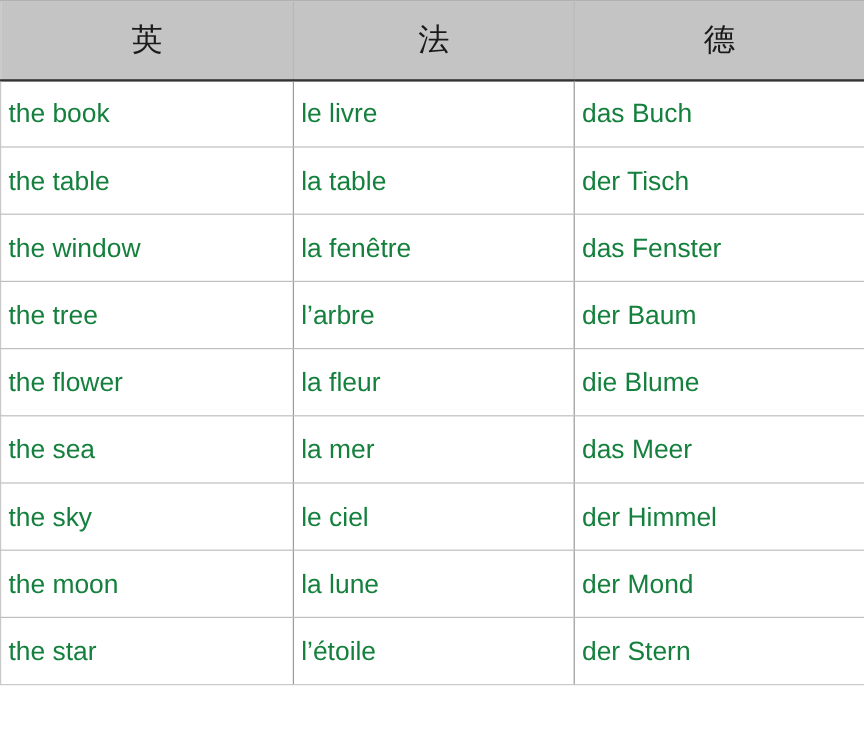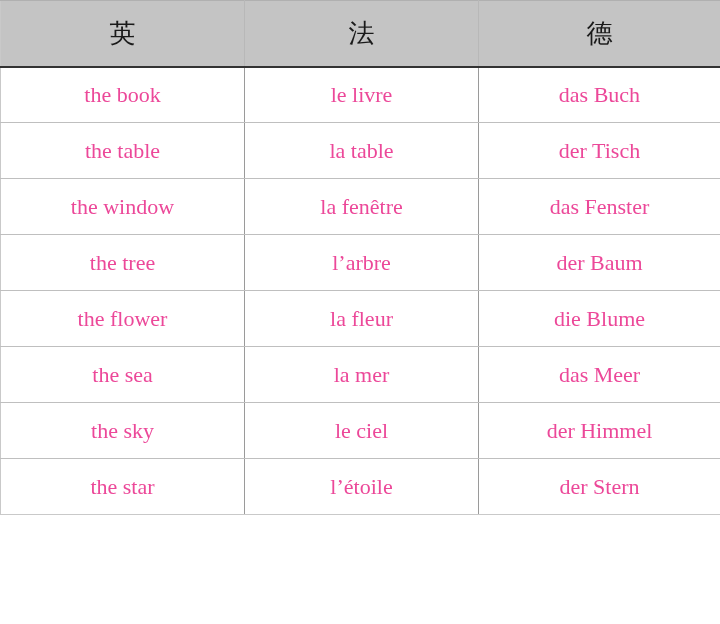--- a/index.html
+++ b/index.html
@@ -50,29 +50,27 @@
     border-left: 1px solid #c9c9c9;
   }
   thead th:last-child {
     border-right: 1px solid #c9c9c9;
   }
 
   tbody td {
     height: 56px;
     box-sizing: border-box;
     padding: 0 6px;
-    text-align: center;
     vertical-align: middle;
     font-size: 22px;
-    color: #ec4899;
+    color: #15803d;
     background: #ffffff;
     border-bottom: 1px solid #bfbfbf;
     border-right: 1px solid #9a9a9a;
     white-space: nowrap;
-    font-family: Liberation Serif, serif;
   }
   tbody td:first-child {
     border-left: 1px solid #c9c9c9;
   }
   tbody td:last-child {
     border-right: 1px solid #c9c9c9;
     margin-top: 33px;
   }
   tbody tr:last-child td {
     border-bottom: 1px solid #c9c9c9;
@@ -125,19 +123,24 @@
         <td>the sea</td>
         <td>la mer</td>
         <td>das Meer</td>
       </tr>
       <tr>
         <td>the sky</td>
         <td>le ciel</td>
         <td>der Himmel</td>
       </tr>
       <tr>
+        <td>the moon</td>
+        <td>la lune</td>
+        <td>der Mond</td>
+      </tr>
+      <tr>
         <td>the star</td>
         <td>l’étoile</td>
         <td>der Stern</td>
       </tr>
     </tbody>
   </table>
 </div>
 
 </body></html>

